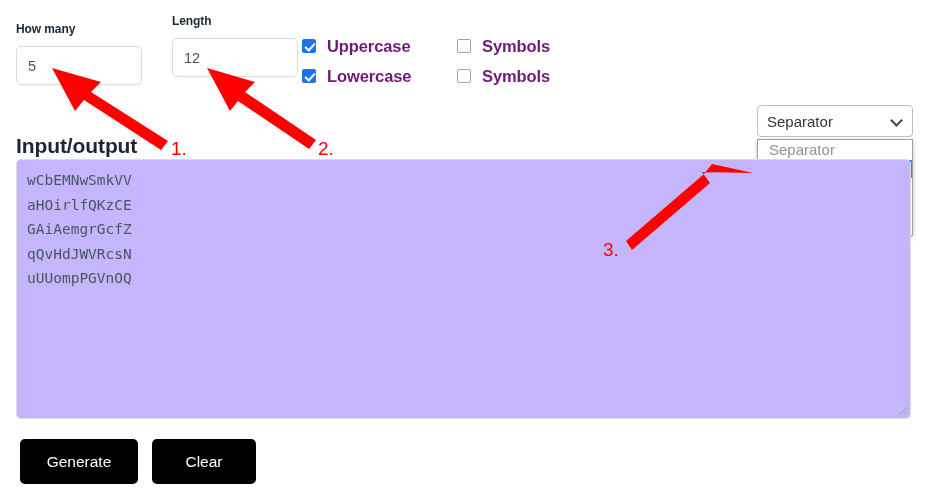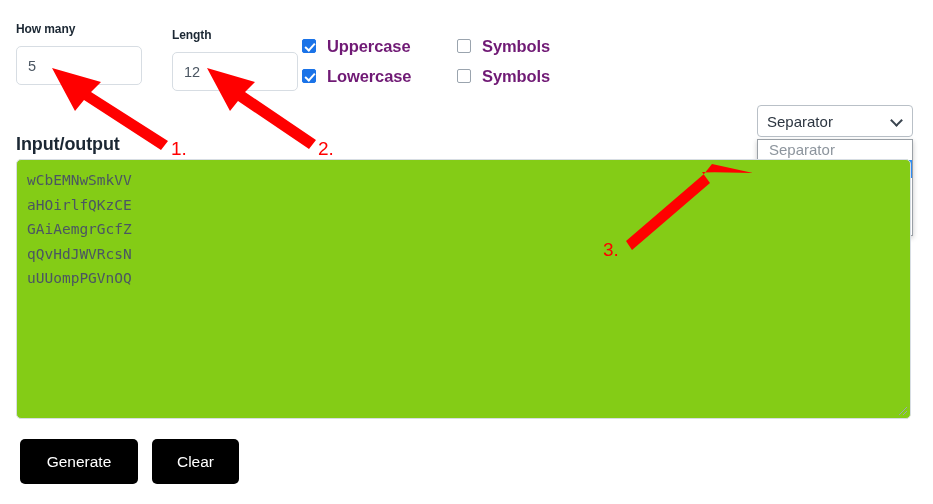--- a/index.html
+++ b/index.html
@@ -25,21 +25,21 @@
   
   .top-row {
     position: absolute;
     left: 0; top: 0;
     width: 933px;
     height: 100px;
   }
 
   .field-group { position: absolute; }
   .field-group.howmany { left: 16px; top: 20px; }
-  .field-group.length  { left: 172px; top: 26px; }
+  .field-group.length  { left: 172px; top: 12px; }
 
   .field-label {
     font-size: 12px;
     font-weight: bold;
     color: #1b2733;
     letter-spacing: -0.1px;
     line-height: 19px;
     margin-bottom: 7px;
     white-space: nowrap;
   }
@@ -178,36 +178,36 @@
   .sep-opt.selected {
     background: #2d8cf5;
     color: #ffffff;
   }
 
   
   .io-label {
     position: absolute;
     left: 16px;
     top: 134px;
-    font-size: 18px;
+    font-size: 21px;
     font-weight: bold;
     color: #1b2733;
     letter-spacing: -0.1px;
   }
 
   .io-area {
     box-sizing: border-box;
     position: absolute;
     left: 16px;
     top: 159px;
     width: 895px;
     height: 260px;
     border: 1px solid #d7dde3;
     border-radius: 5px;
-    background: #84cc16;
+    background: #c4b5fd;
     padding: 8px 10px;
     overflow: hidden;
   }
   .io-text {
     font-family: "DejaVu Sans Mono", monospace;
     font-size: 14.5px;
     line-height: 24.5px;
     color: #4b5662;
     white-space: pre;
     margin: 0;
@@ -229,21 +229,21 @@
     border: none;
     border-radius: 5px;
     background: #000000;
     color: #ffffff;
     font-family: "Liberation Sans", sans-serif;
     font-size: 15.5px;
     cursor: pointer;
     padding: 0;
   }
   .btn.generate { left: 20px; top: 439px; width: 118px; }
-  .btn.clear    { left: 152px; top: 439px; width: 87px; }
+  .btn.clear    { left: 152px; top: 439px; width: 104px; }
 
   
   .anno {
     position: absolute;
     inset: 0;
     pointer-events: none;
   }
   .anno-num {
     position: absolute;
     color: #ff0000;

